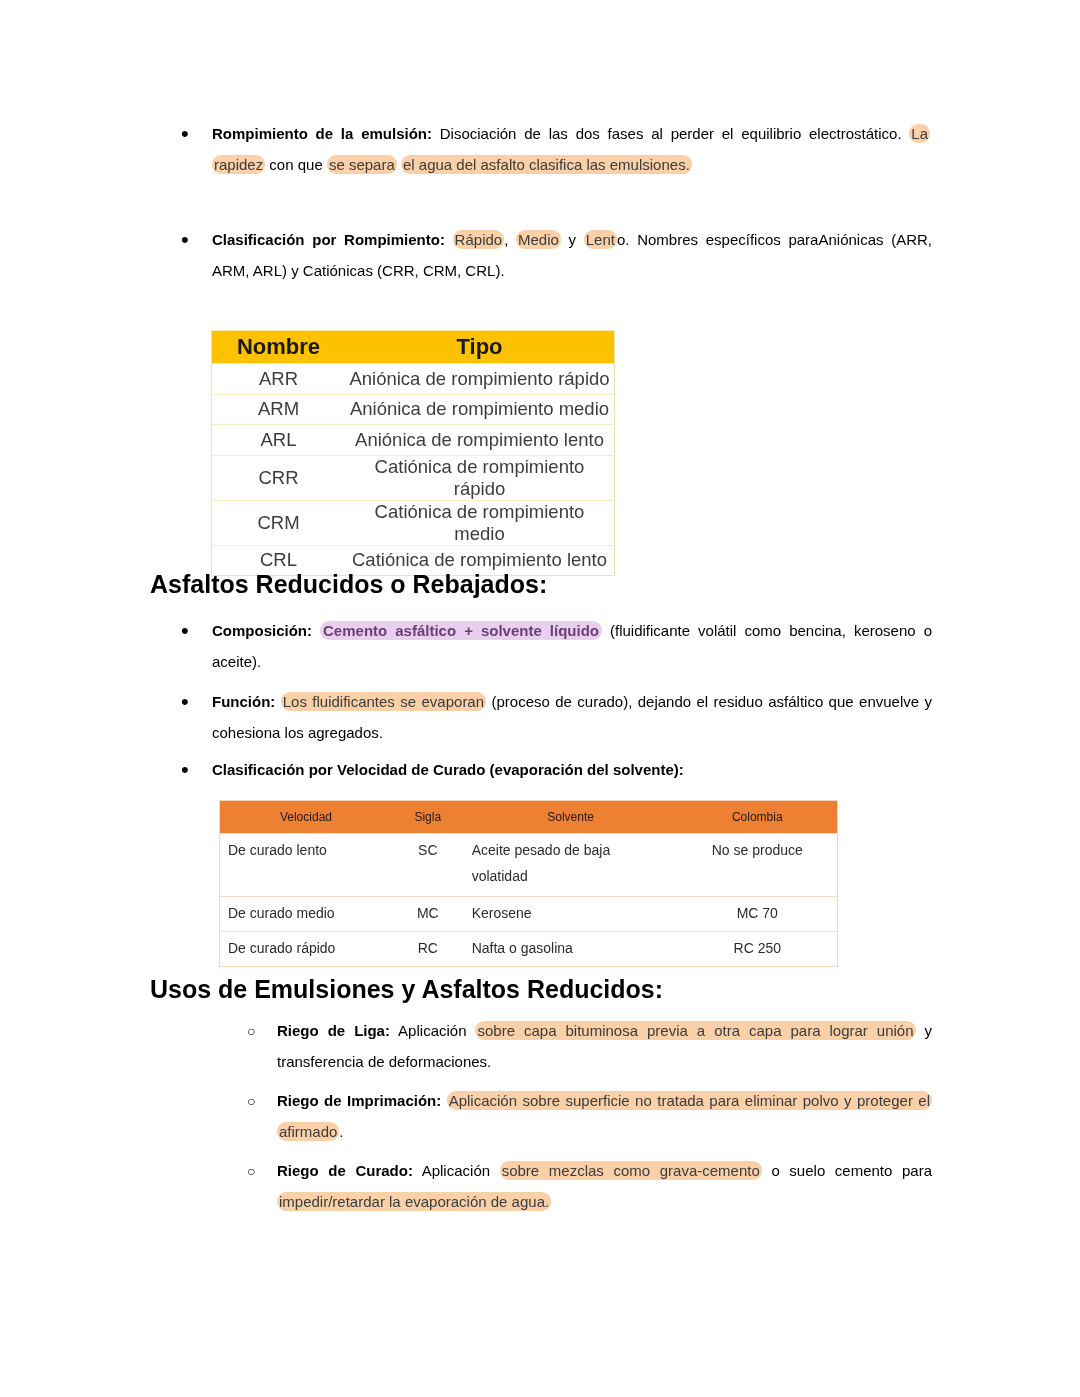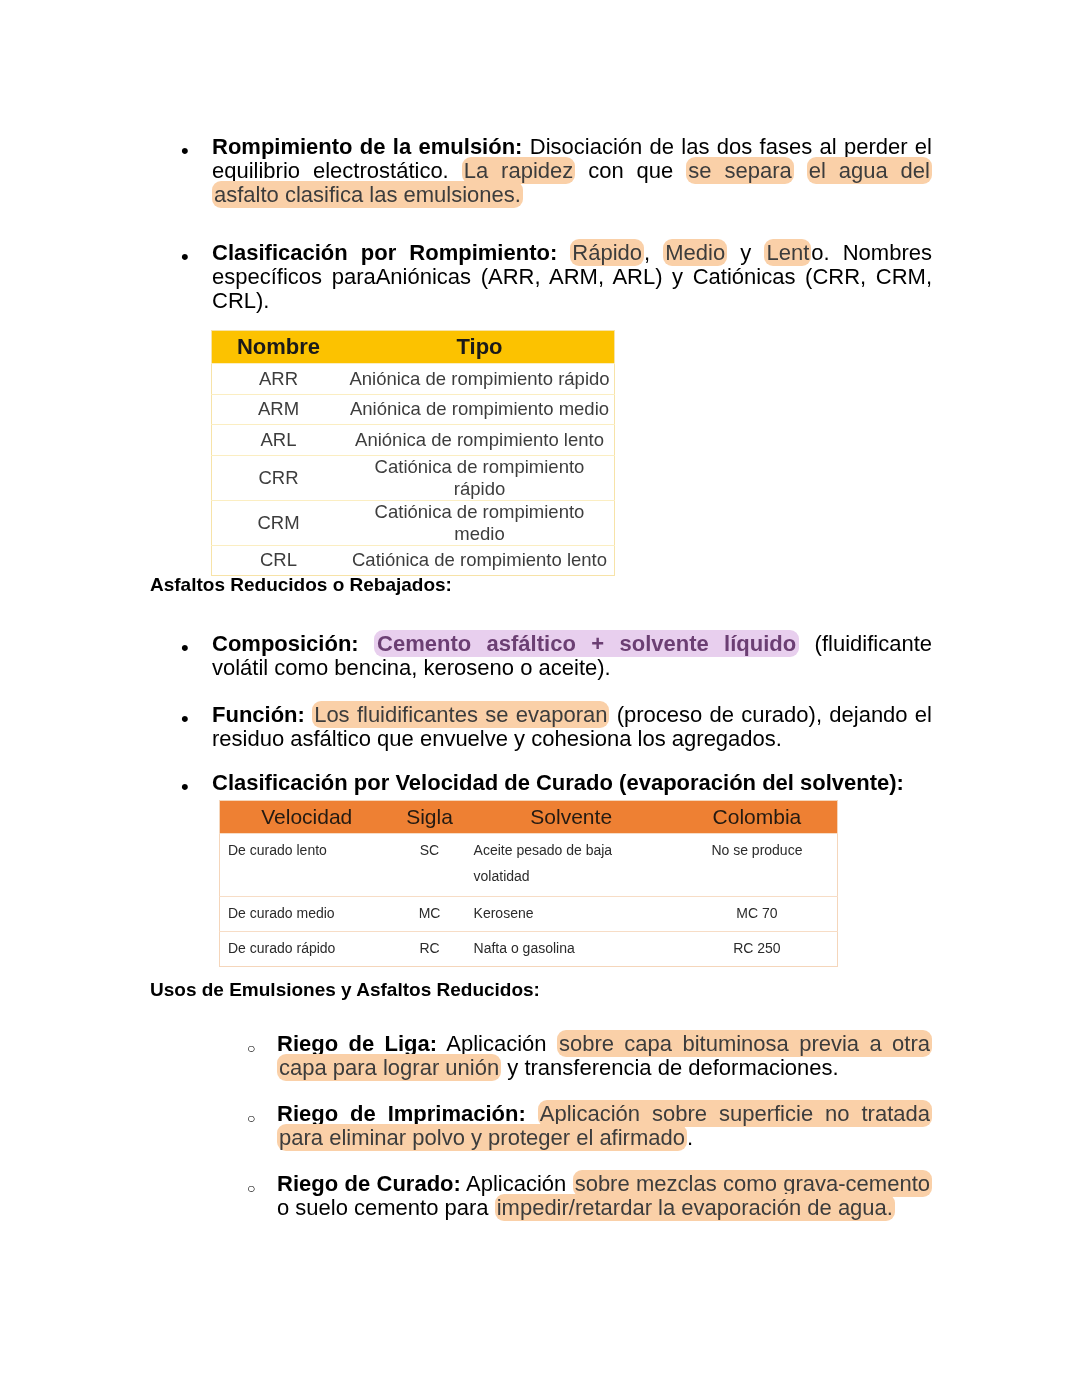--- a/index.html
+++ b/index.html
@@ -19,25 +19,24 @@
   .page {
     position: relative;
     width: 1080px;
     height: 1397px;
     padding: 0;
   }
 
   
   .block {
     position: absolute;
-    font-size: 22px;
-    line-height: 24px;
+    font-size: 15px;
+    line-height: 31px;
     text-align: justify;
     color: #000;
-    margin-top: 17px;
   }
 
   .bullet-row {
     position: relative;
     padding-left: 62px;   
   }
   .bullet-row .marker {
     position: absolute;
     left: 31px;
     top: 0;
@@ -80,21 +79,21 @@
     padding: 1px 3px;
     font-weight: bold;
     color: #6b3f73;
     box-decoration-break: clone;
     -webkit-box-decoration-break: clone;
   }
 
   h3.section {
     position: absolute;
     margin: 0;
-    font-size: 19px;
+    font-size: 25px;
     line-height: 31px;
     font-weight: bold;
     color: #000;
   }
 
   
   table {
     border-collapse: collapse;
     position: absolute;
     font-size: 18.5px;
@@ -133,21 +132,21 @@
   #table-curado {
     left: 219px;
     top: 800px;
     width: 619px;
     border: 1px solid #f5d6bb;
   }
   #table-curado th {
     background: #ee8033;
     color: #241a12;
     font-weight: normal;
-    font-size: 21px;
+    font-size: 12px;
     height: 32px;
     padding: 0;
     text-align: center;
     border: none;
   }
   #table-curado td {
     padding: 3px 8px;
     border-top: 1px solid #f7ddc6;
     background: #ffffff;
     font-size: 14px;

